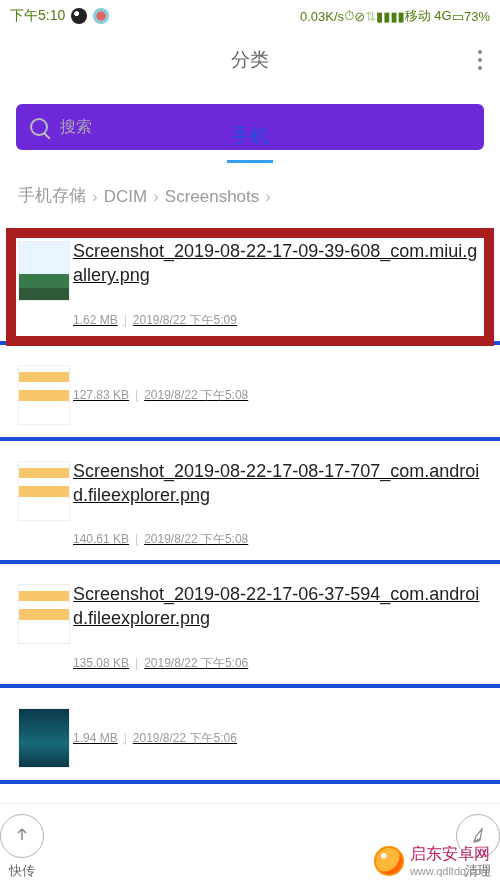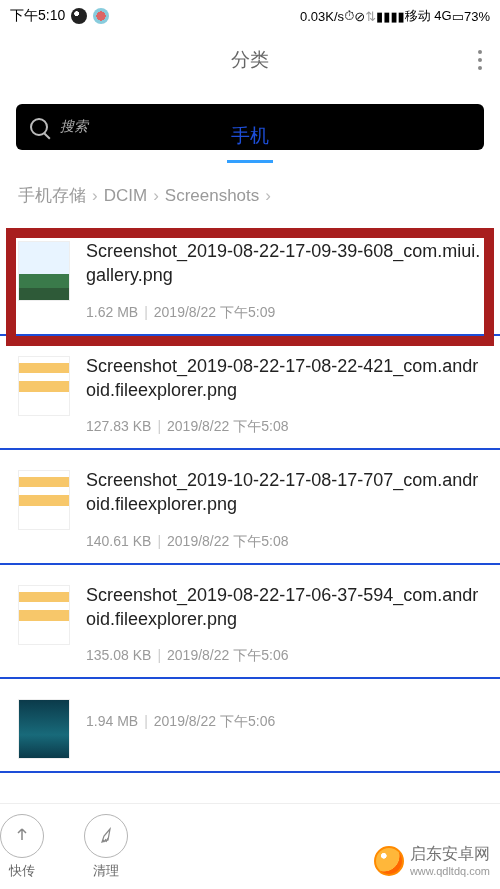--- a/index.html
+++ b/index.html
@@ -11,21 +11,21 @@
     position: relative;
     overflow: hidden;
   }
   .status-bar {
     height: 32px;
     display: flex;
     align-items: center;
     justify-content: space-between;
     padding: 0 10px;
     font-size: 14px;
-    color: #000000;
+    color: #4d7c0f;
   }
   .status-left { display: flex; align-items: center; gap: 6px; }
   .status-right { display: flex; align-items: center; }
   .status-right span { font-size: 13px; }
   .penguin {
     width: 16px; height: 16px; border-radius: 50%;
     background: radial-gradient(circle at 35% 35%, #fff 15%, #222 17%);
     display: inline-block;
   }
   .flower {
@@ -50,41 +50,41 @@
     bottom: -14px; left: 0; right: 0;
     height: 3px; background: #33a0ff;
   }
   .kebab {
     position: absolute; right: 18px; top: 50%; transform: translateY(-50%);
     display: flex; flex-direction: column; gap: 4px;
   }
   .kebab span { width: 4px; height: 4px; background: #888; border-radius: 50%; }
   .search-wrap { padding: 16px 16px 8px; }
   .search-box {
-    height: 46px; border-radius: 6px; background: #000000;
+    height: 46px; border-radius: 6px; background: #6d28d9;
     display: flex; align-items: center; padding: 0 14px;
-    color: #aaa; font-size: 14px; font-style: italic;
+    color: #aaa; font-size: 16px;
   }
   .search-icon {
     width: 18px; height: 18px; border: 2px solid #bbb; border-radius: 50%;
     margin-right: 12px; position: relative;
   }
   .search-icon::after {
     content: ""; position: absolute; width: 8px; height: 2px; background: #bbb;
     bottom: -3px; right: -5px; transform: rotate(45deg);
   }
   .breadcrumb {
     padding: 26px 18px 14px; font-size: 17px; color: #9a9a9a;
-    display: flex; align-items: center; gap: 6px;
+    display: flex; align-items: flex-end; gap: 6px;
   }
   .chev { color: #bbb; }
   .file-list { }
   .file-item {
-    display: flex; padding: 18px 18px 12px; gap: 16px;
-    border-bottom: 2px solid #1d4ed8; position: relative;
+    display: flex; padding: 18px 18px 12px; gap: 3px;
+    border-bottom: 4px solid #1d4ed8; position: relative; text-decoration: underline;
   }
   .thumb {
     width: 52px; height: 60px; flex-shrink: 0;
     background: #f4f4f4; border: 1px solid #eee;
     margin-top: 2px;
   }
   .thumb.landscape {
     background: linear-gradient(#e8f4ff 55%, #3a7a4a 55% 80%, #2e5a38 80%);
   }
   .thumb.files {
@@ -95,57 +95,57 @@
   }
   .file-info { flex: 1; min-width: 0; }
   .file-name {
     font-size: 18px; color: #222; line-height: 1.35;
     word-break: break-all;
     display: -webkit-box;
     -webkit-line-clamp: 2;
     -webkit-box-orient: vertical;
     overflow: hidden;
   }
-  .file-meta { font-size: 14px; color: #9a9a9a; margin-top: 16px; }
+  .file-meta { font-size: 12px; color: #9a9a9a; margin-top: 24px; }
   .file-meta .sep { margin: 0 6px; color: #ccc; }
   .highlight-box {
     position: absolute;
     border: 10px solid #a81e1e;
     pointer-events: none;
     z-index: 5;
   }
   .arrow {
     position: absolute;
     z-index: 6;
     pointer-events: none;
   }
   .bottom-bar {
     position: absolute; bottom: 0; left: 0; right: 0;
     height: 86px; background: #fff;
     border-top: 1px solid #eee;
-    display: flex; justify-content: flex-start; align-items: center;
+    display: flex; justify-content: space-between; align-items: center;
     gap: 40px;
   }
   .bottom-btn { display: flex; flex-direction: column; align-items: center; gap: 4px; }
   .bottom-icon {
     width: 44px; height: 44px; border: 1.5px solid #b5b5b5; border-radius: 50%;
     display: flex; align-items: center; justify-content: center; color: #888;
   }
   .bottom-label { font-size: 13px; color: #666; }
   .watermark {
     position: absolute; bottom: 12px; right: 10px;
     display: flex; align-items: center; gap: 6px;
     z-index: 10;
   }
   .wm-logo {
     width: 30px; height: 30px; border-radius: 50%;
     background: radial-gradient(circle at 30% 30%, #fff 10%, #ffb73a 12% 60%, #ff6600 62%);
     border: 2px solid #ff8a00;
   }
-  .wm-text { font-size: 16px; color: #737373; font-weight: 500; }
+  .wm-text { font-size: 16px; color: #be185d; font-weight: 500; }
   .wm-url { font-size: 11px; color: #999; display: block; }
 </style>
 </head>
 <body>
 
 <div class="status-bar">
   <div class="status-left">
     <span>下午5:10</span>
     <span class="penguin"></span>
     <span class="flower"></span>
@@ -193,28 +193,27 @@
     <div class="file-item">
       <div class="thumb landscape"></div>
       <div class="file-info">
         <div class="file-name">Screenshot_2019-08-22-17-09-39-608_com.miui.gallery.png</div>
         <div class="file-meta"><span>1.62 MB</span><span class="sep">|</span><span>2019/8/22 下午5:09</span></div>
       </div>
     </div>
     <div class="file-item">
       <div class="thumb files"></div>
       <div class="file-info">
-        <div class="file-name">Screenshot_2019-08-22-17-08-22-421_com.android.fileexplorer.png</div>
         <div class="file-meta"><span>127.83 KB</span><span class="sep">|</span><span>2019/8/22 下午5:08</span></div>
       </div>
     </div>
     <div class="file-item">
       <div class="thumb files"></div>
       <div class="file-info">
-        <div class="file-name">Screenshot_2019-10-22-17-08-17-707_com.android.fileexplorer.png</div>
+        <div class="file-name">Screenshot_2019-08-22-17-08-17-707_com.android.fileexplorer.png</div>
         <div class="file-meta"><span>140.61 KB</span><span class="sep">|</span><span>2019/8/22 下午5:08</span></div>
       </div>
     </div>
     <div class="file-item">
       <div class="thumb files"></div>
       <div class="file-info">
         <div class="file-name">Screenshot_2019-08-22-17-06-37-594_com.android.fileexplorer.png</div>
         <div class="file-meta"><span>135.08 KB</span><span class="sep">|</span><span>2019/8/22 下午5:06</span></div>
       </div>
     </div>

